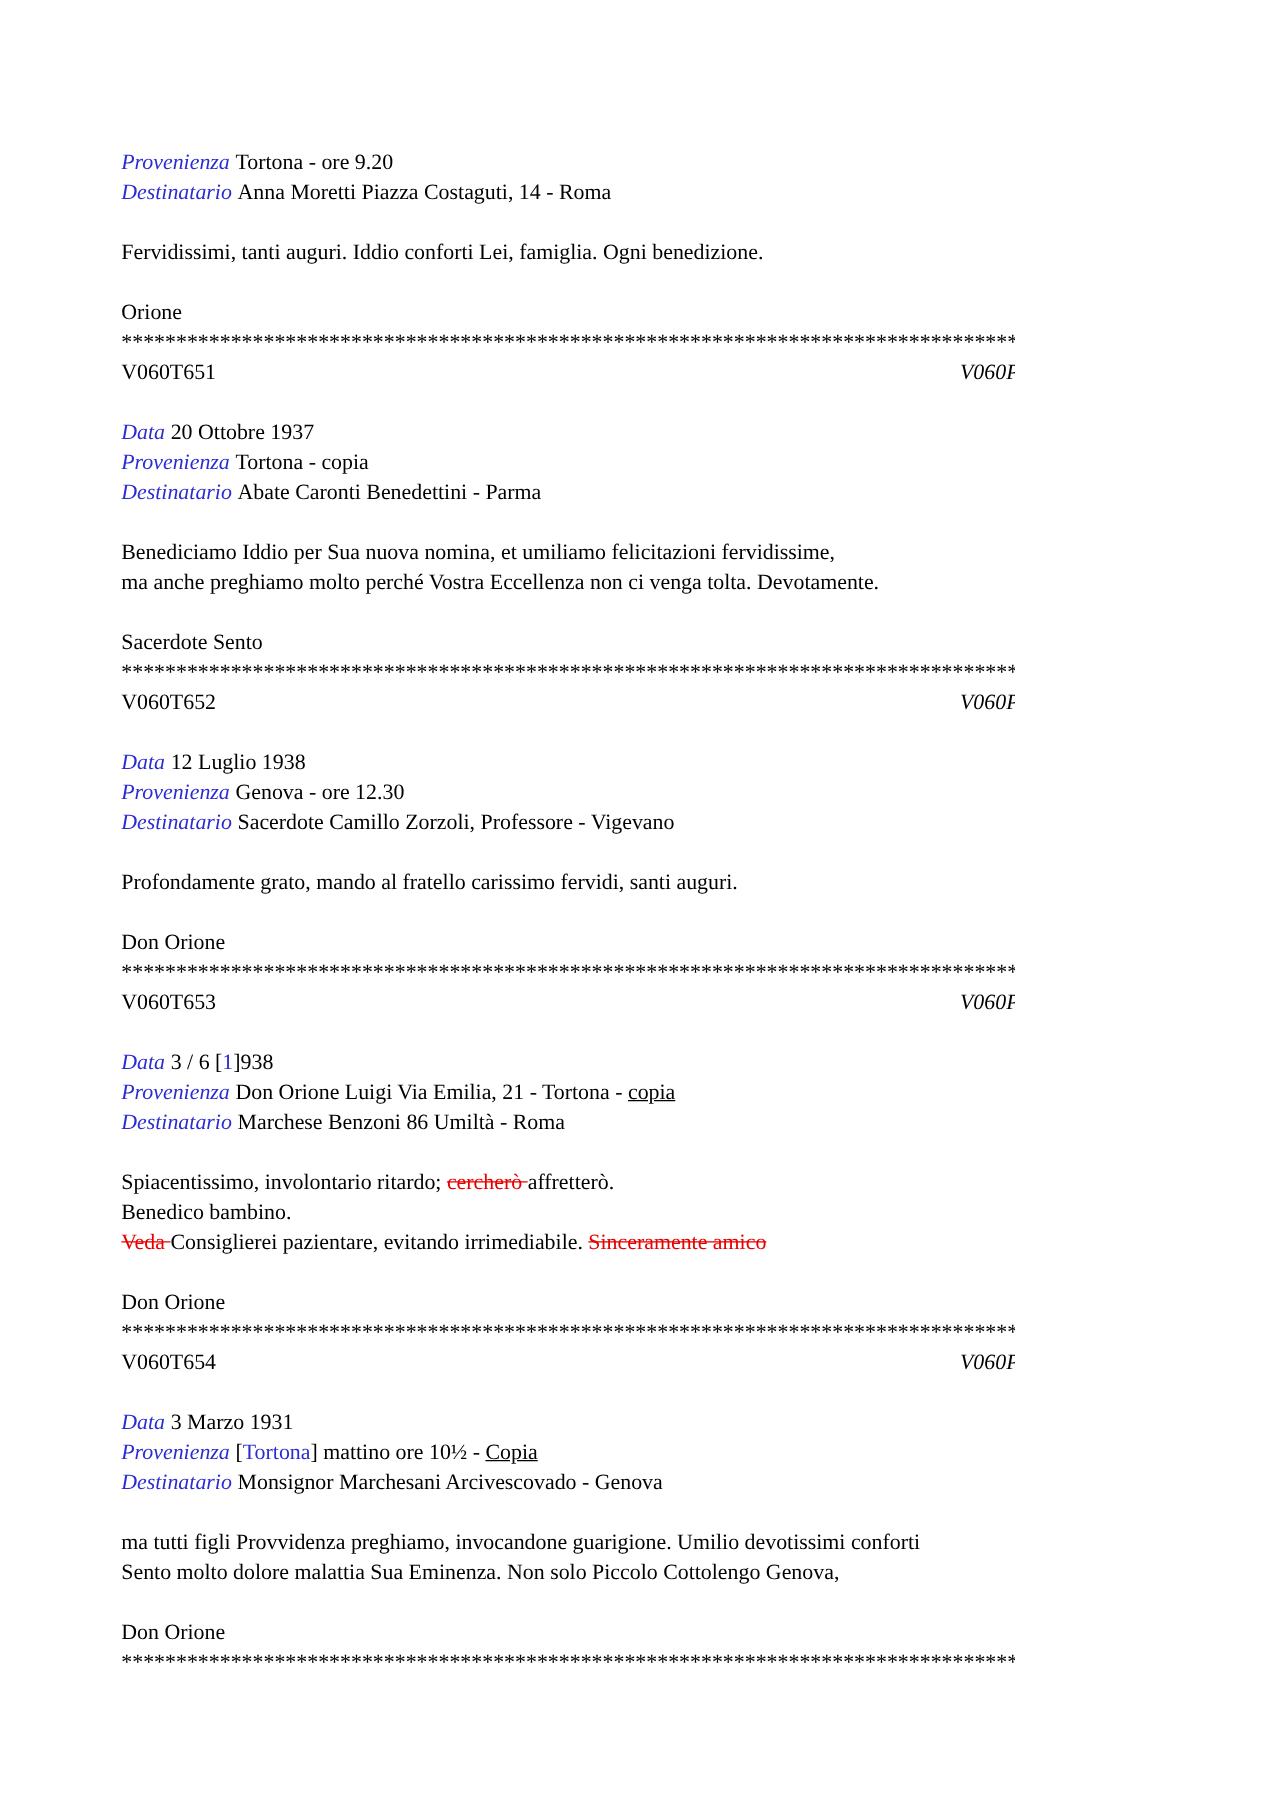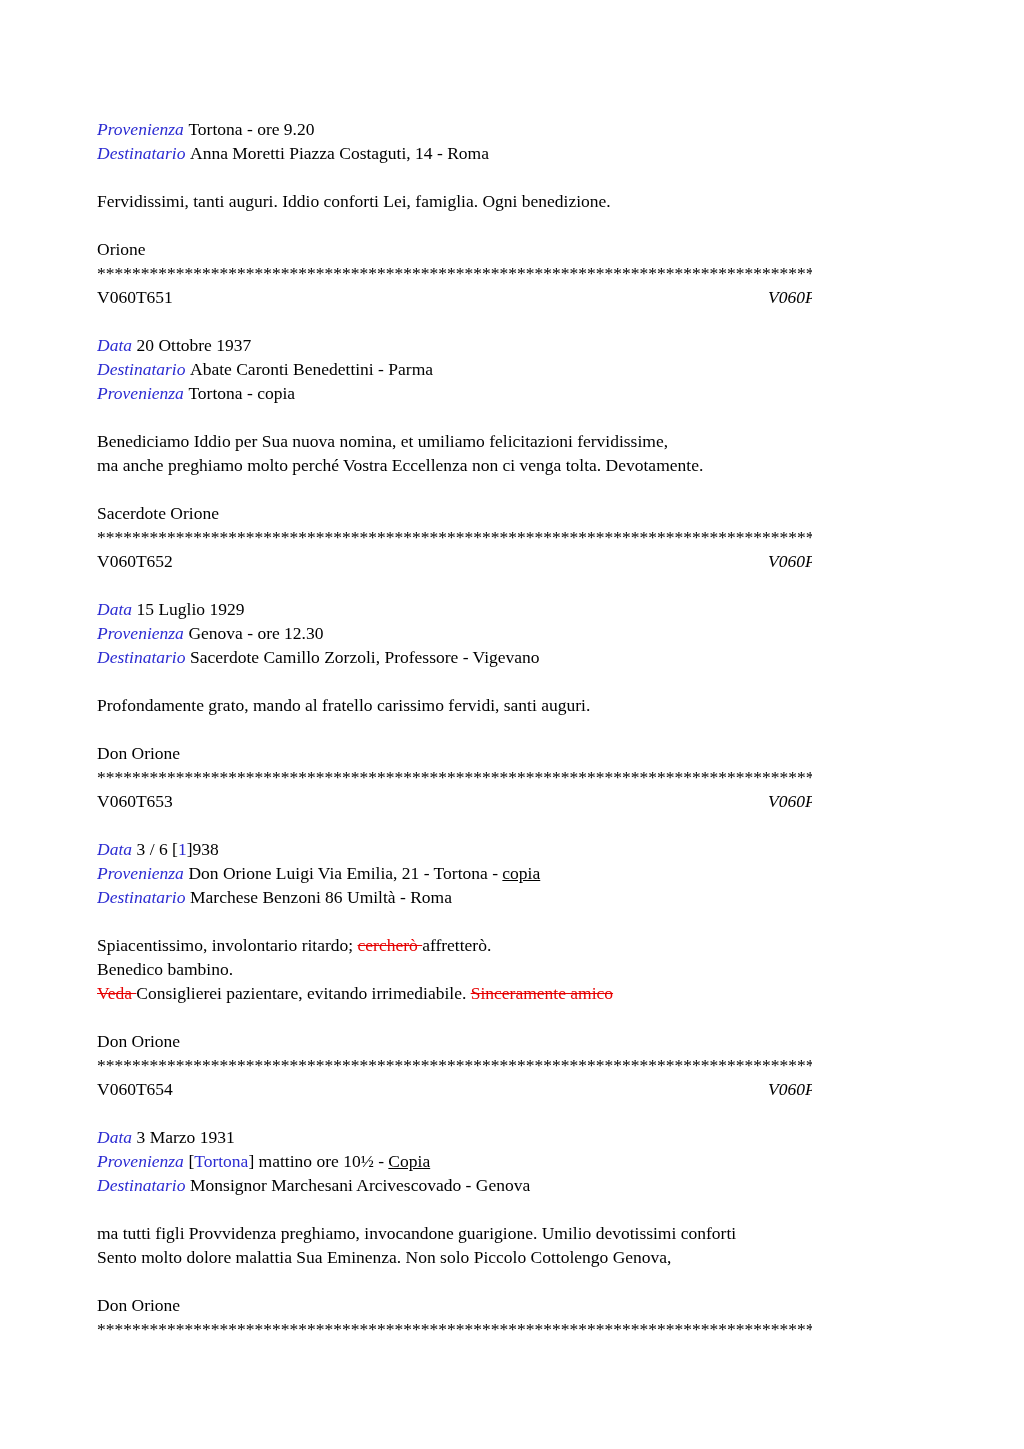--- a/index.html
+++ b/index.html
@@ -64,32 +64,32 @@
     <div class="ln"><span class="lbl">Destinatario</span><span>Anna Moretti Piazza Costaguti, 14 - Roma</span></div>
     <div class="ln"></div>
     <div class="ln">Fervidissimi, tanti auguri. Iddio conforti Lei, famiglia. Ogni benedizione.</div>
     <div class="ln"></div>
     <div class="ln">Orione</div>
     <div class="ln sep">************************************************************************************************</div>
 
     <div class="ln codes"><span>V060T651</span><span class="code-right">V060P146</span></div>
     <div class="ln"></div>
     <div class="ln"><span class="lbl">Data</span><span>20 Ottobre 1937</span></div>
+    <div class="ln"><span class="lbl">Provenienza</span><span>Tortona - copia</span></div>
     <div class="ln"><span class="lbl">Destinatario</span><span>Abate Caronti Benedettini - Parma</span></div>
-    <div class="ln"><span class="lbl">Provenienza</span><span>Tortona - copia</span></div>
     <div class="ln"></div>
     <div class="ln">Benediciamo Iddio per Sua nuova nomina, et umiliamo felicitazioni fervidissime,</div>
     <div class="ln">ma anche preghiamo molto perché Vostra Eccellenza non ci venga tolta. Devotamente.</div>
     <div class="ln"></div>
-    <div class="ln">Sacerdote Orione</div>
+    <div class="ln">Sacerdote Sento</div>
     <div class="ln sep">************************************************************************************************</div>
 
     <div class="ln codes"><span>V060T652</span><span class="code-right">V060P146</span></div>
     <div class="ln"></div>
-    <div class="ln"><span class="lbl">Data</span><span>15 Luglio 1929</span></div>
+    <div class="ln"><span class="lbl">Data</span><span>12 Luglio 1938</span></div>
     <div class="ln"><span class="lbl">Provenienza</span><span>Genova - ore 12.30</span></div>
     <div class="ln"><span class="lbl">Destinatario</span><span>Sacerdote Camillo Zorzoli, Professore - Vigevano</span></div>
     <div class="ln"></div>
     <div class="ln">Profondamente grato, mando al fratello carissimo fervidi, santi auguri.</div>
     <div class="ln"></div>
     <div class="ln">Don Orione</div>
     <div class="ln sep">************************************************************************************************</div>
 
     <div class="ln codes"><span>V060T653</span><span class="code-right">V060P147</span></div>
     <div class="ln"></div>

